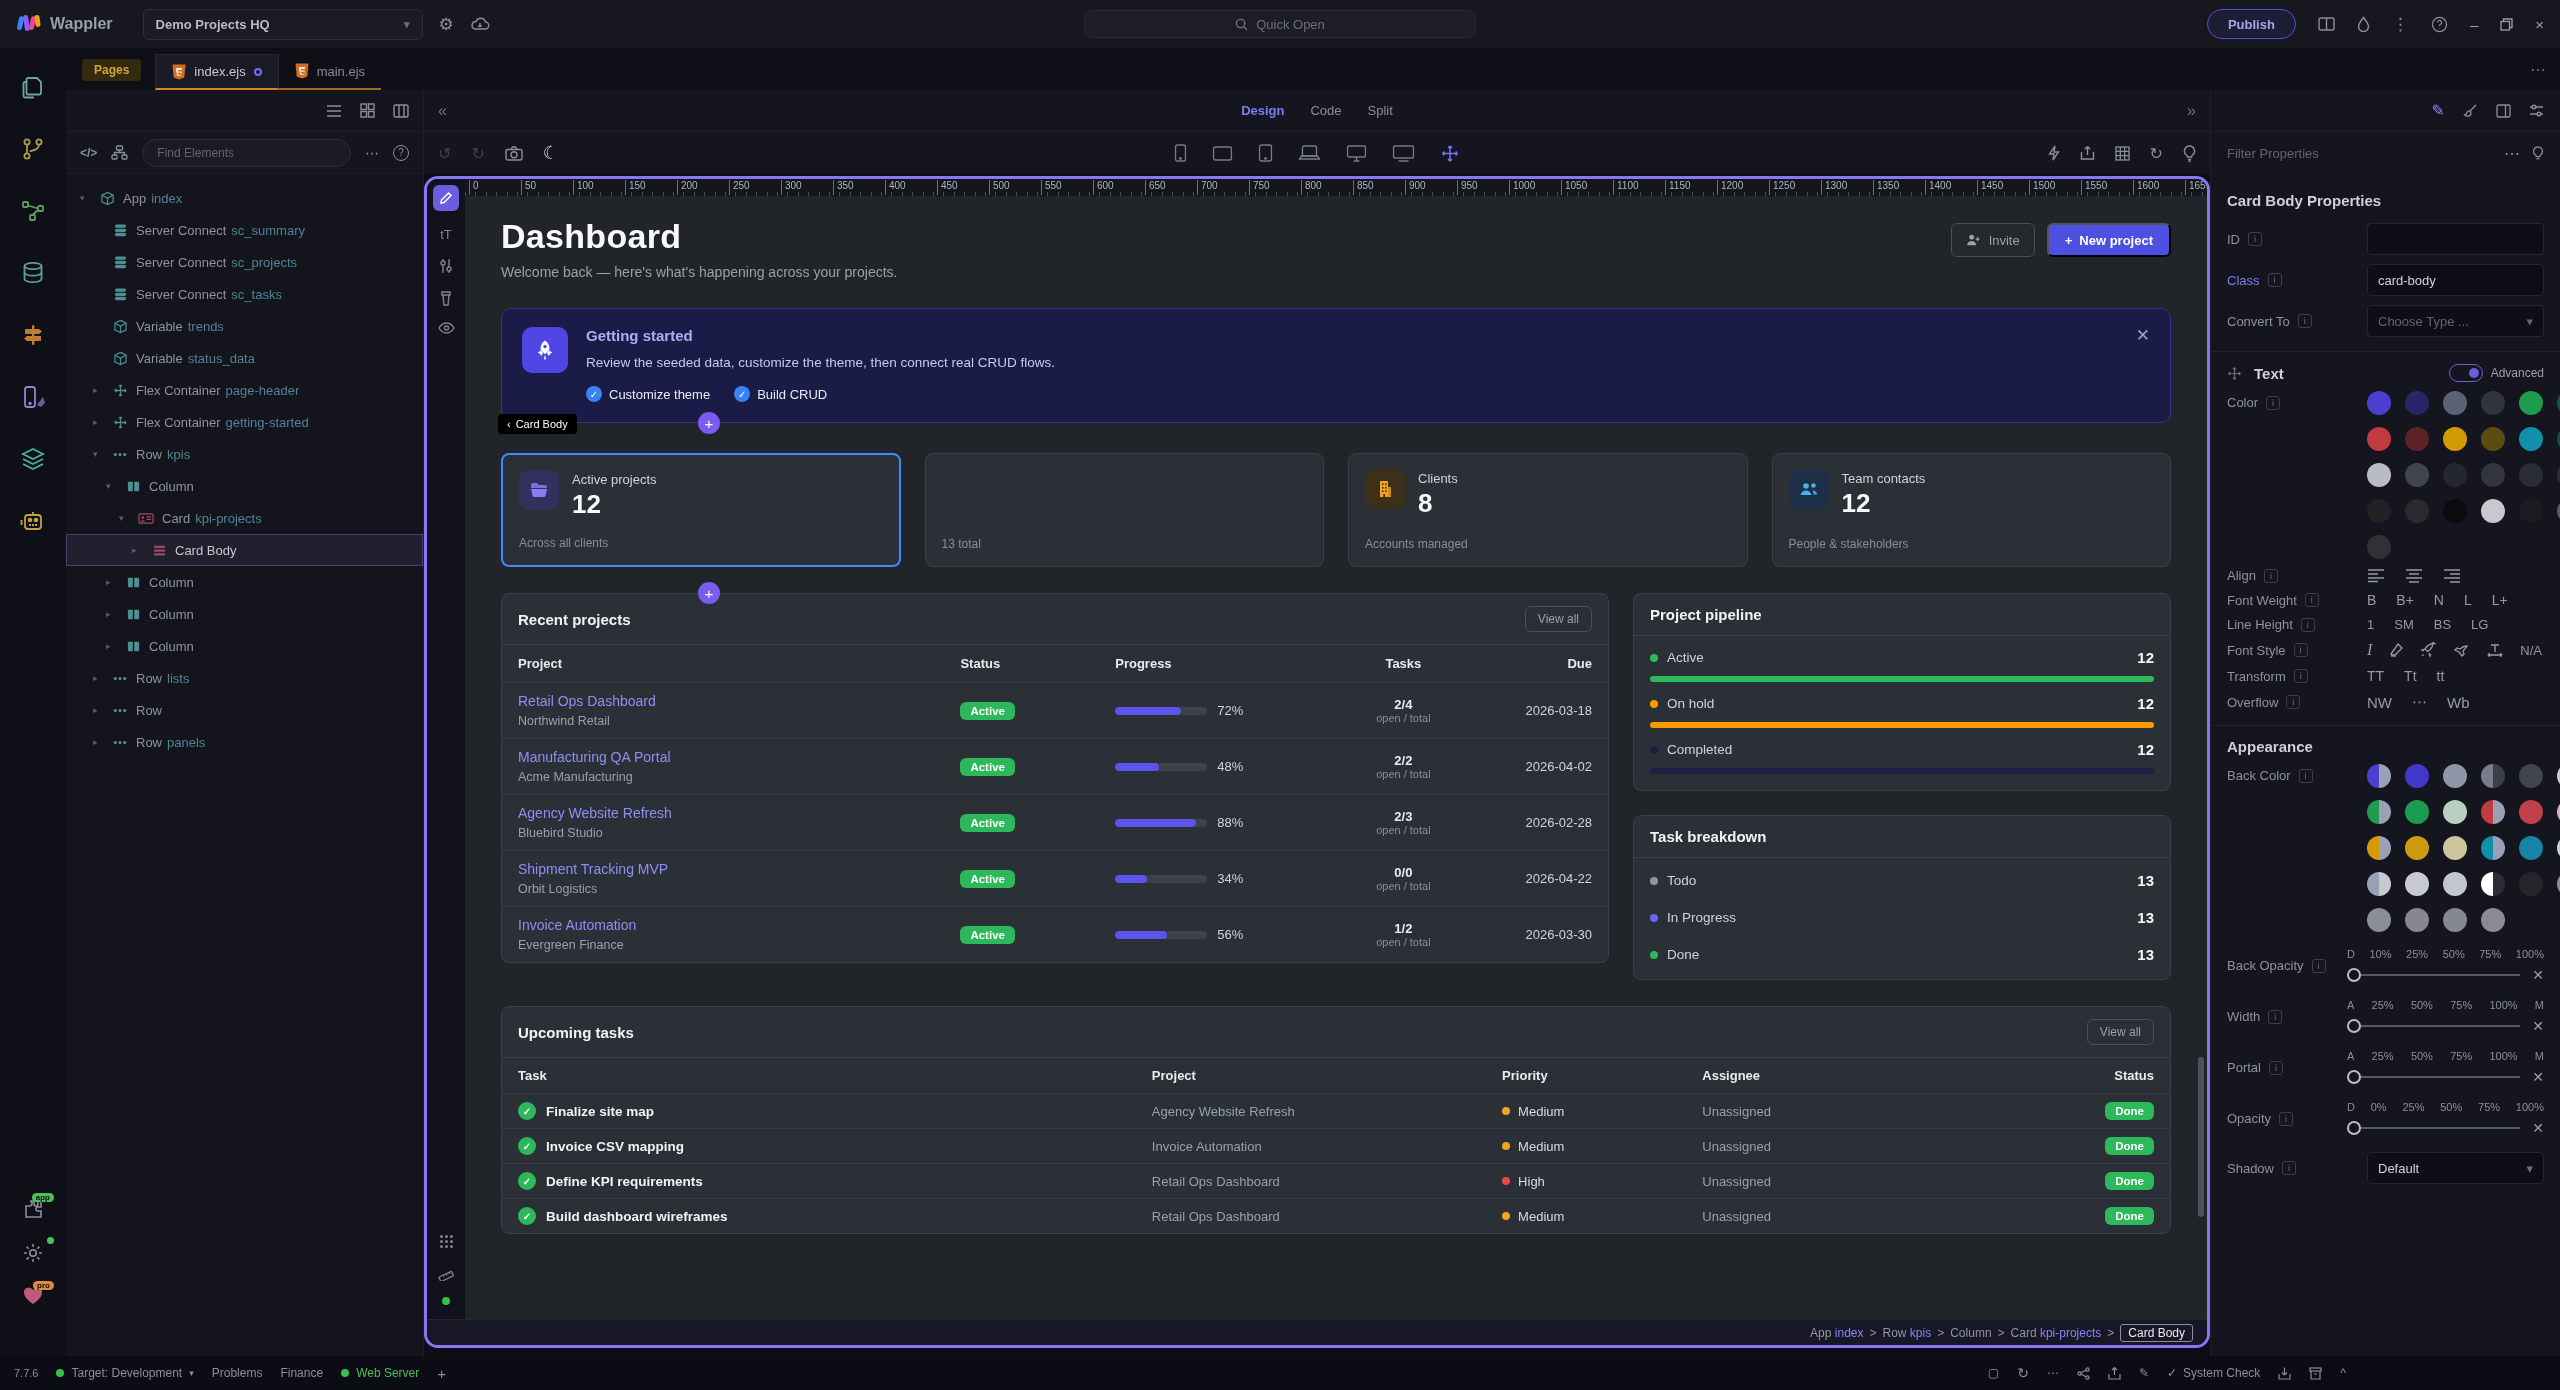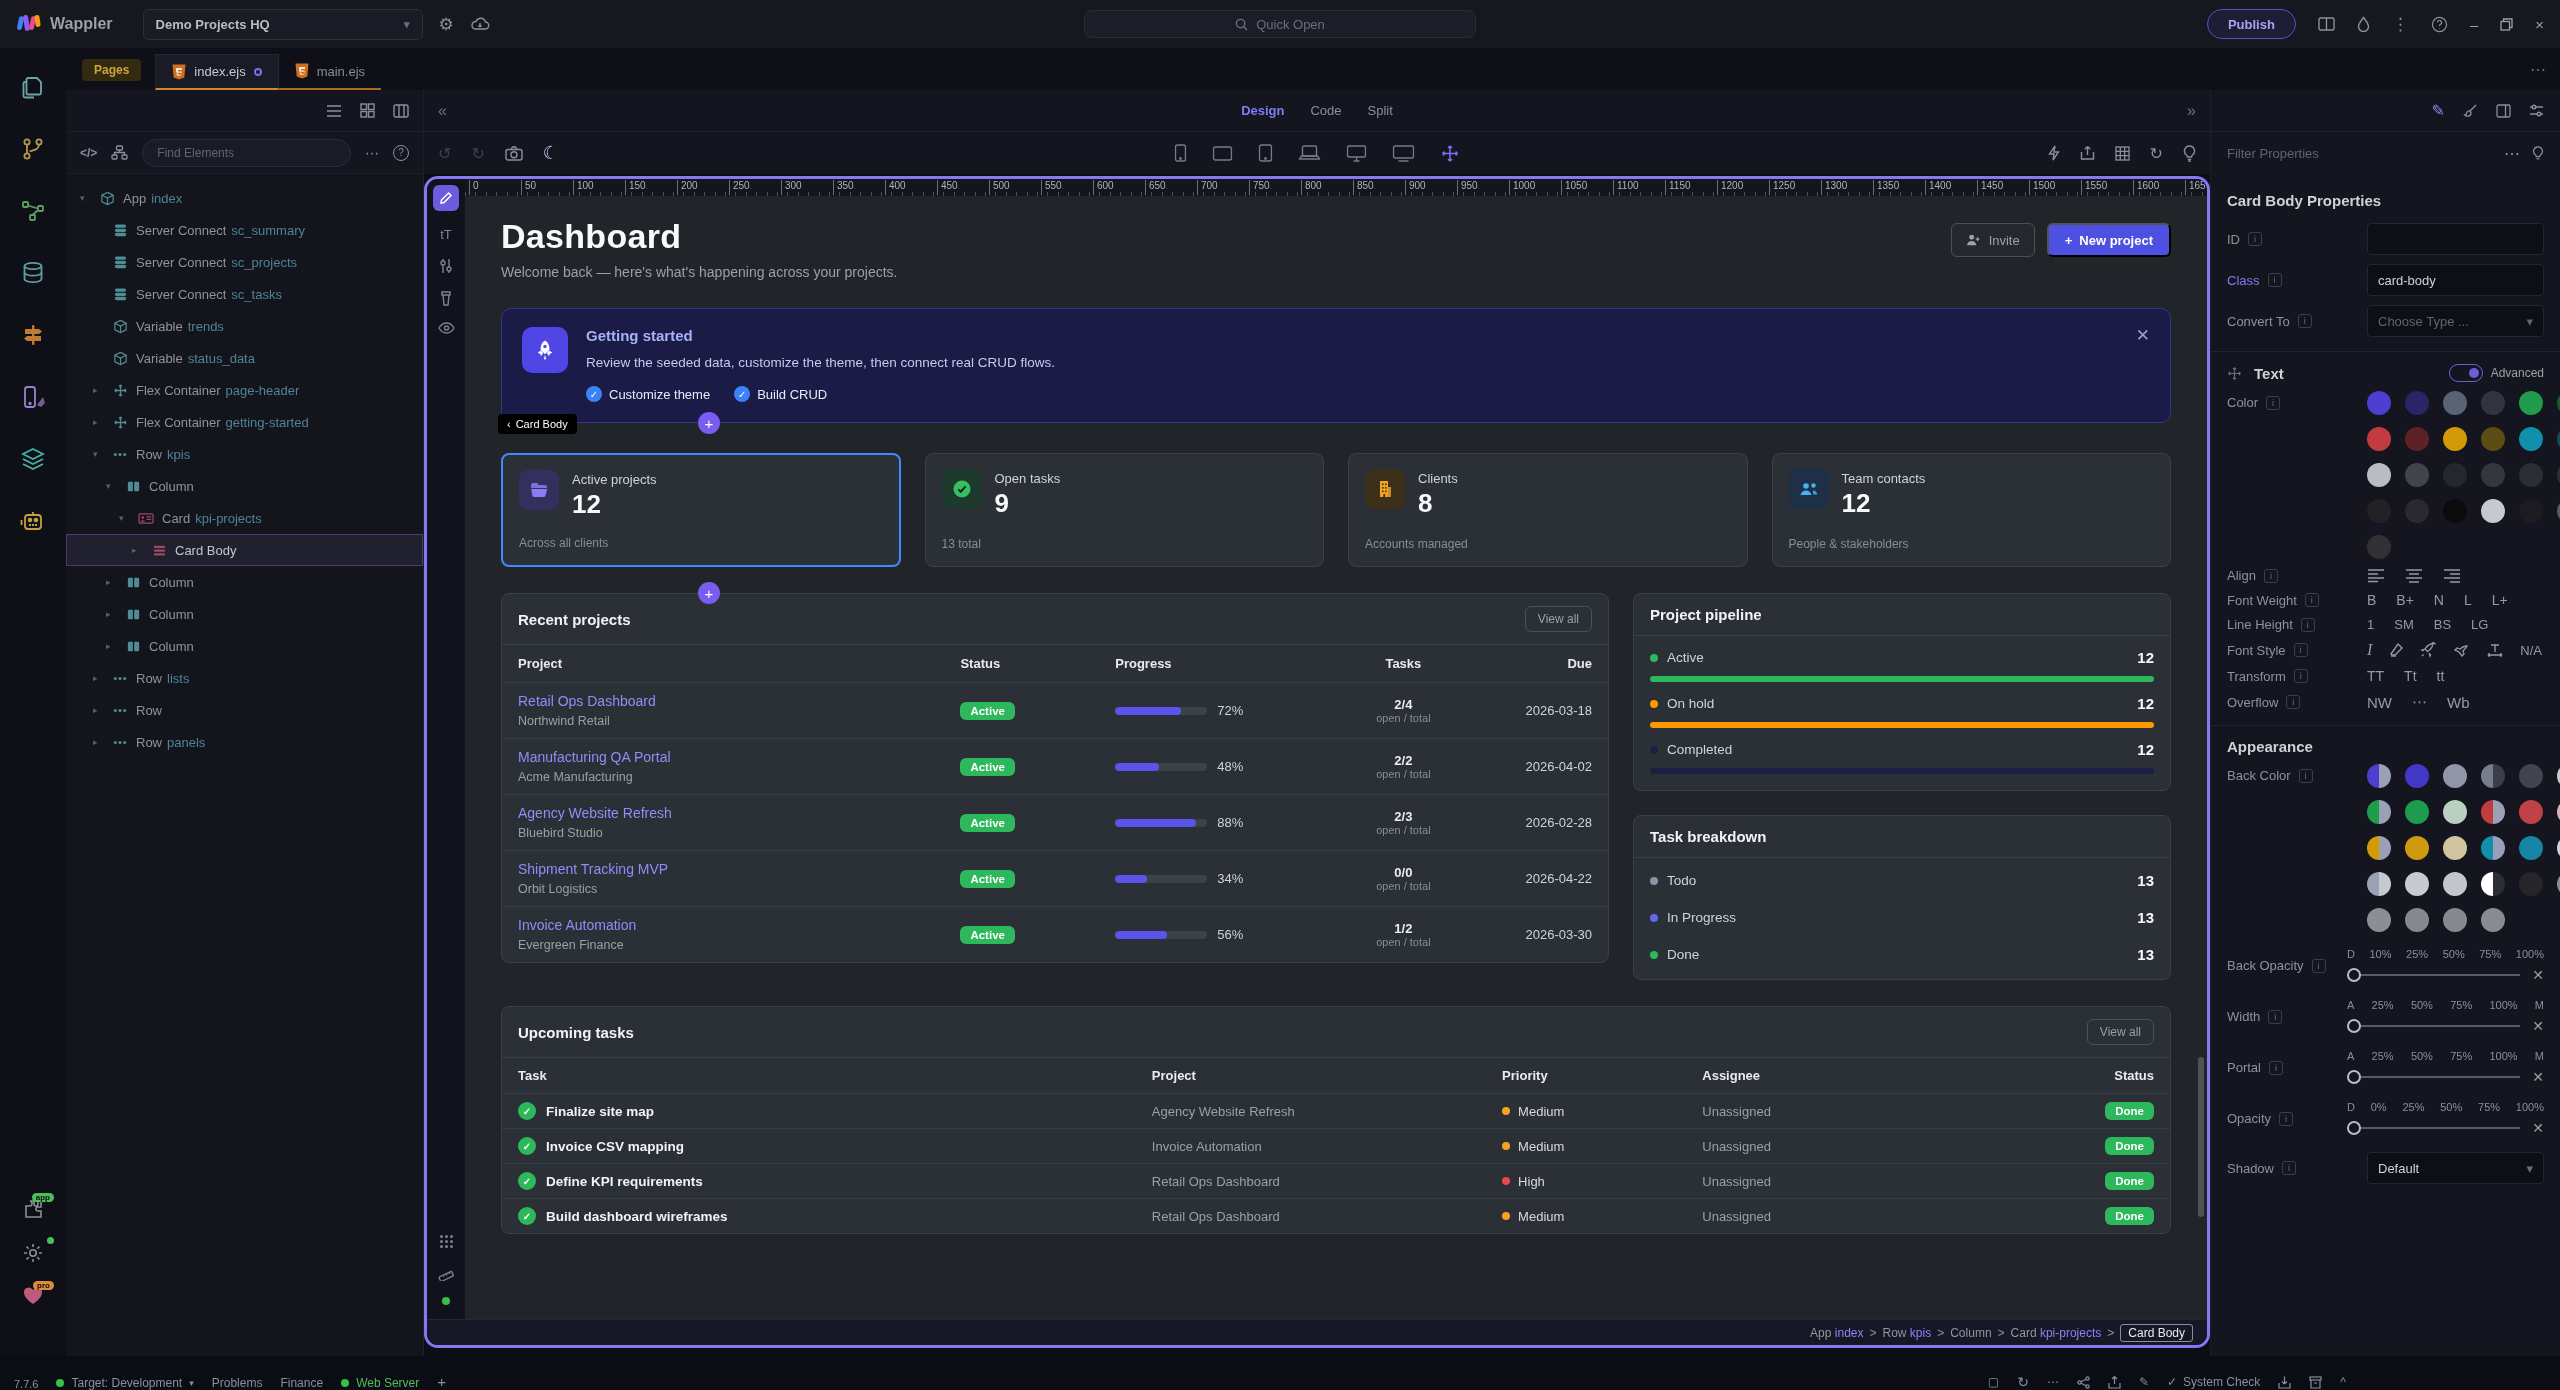--- a/index.html
+++ b/index.html
@@ -209,21 +209,21 @@
   .sl-line-row { display:flex; align-items:center; gap:12px; }
   .sl-line { flex:1; position:relative; height:14px; }
   .sl-line::before { content:""; position:absolute; left:0; right:0; top:6px; height:2px; background:#555b63; }
   .sl-knob { position:absolute; left:0; top:0; width:14px; height:14px; border-radius:50%;
              border:2px solid #b9bec6; background:#15151f; }
   .sl-x { color:#9aa0a6; font-size:14px; }
   .slider-item { display:flex; margin:16px 0; }
 
   
   .statusbar { position:absolute; left:0; top:1356px; width:2360px; height:34px; background:#0c0c14;
-               display:flex; align-items:flex-end; padding:0 14px; gap:18px; font-size:12px; color:#8a9098; }
+               display:flex; align-items:center; padding:0 14px; gap:18px; font-size:12px; color:#8a9098; }
   .sb-green { color:#4cc05a; }
   .sb-right { margin-left:auto; display:flex; align-items:center; gap:18px; }
   svg { display:block; }
 </style>
 </head>
 <body>
 
 <div class="topbar">
   <div class="logo-wrap">
     <svg width="26" height="24" viewBox="0 0 26 24">
@@ -864,32 +864,20 @@
                       </svg>
                     </span>
                     <div>
                       <div class="kpi-label">Active projects</div>
                       <div class="kpi-value">12</div>
                     </div>
                   </div>
                   <div class="kpi-note">Across all clients</div>
                 </div>
                 <div class="kpi">
-                  <div class="kpi-top">
-                    <span class="kpi-iconbox" style="background: rgb(29, 58, 44); color: rgb(54, 192, 95);">
-                      <svg width="20" height="20" viewBox="0 0 20 20">
-                        <circle cx="10" cy="10" r="8.5" fill="currentColor"></circle>
-                        <path d="M6.3 10.4l2.4 2.4 5-5.4" stroke="#12261b" stroke-width="2" fill="none"></path>
-                      </svg>
-                    </span>
-                    <div>
-                      <div class="kpi-label">Open tasks</div>
-                      <div class="kpi-value">9</div>
-                    </div>
-                  </div>
                   <div class="kpi-note">13 total</div>
                 </div>
                 <div class="kpi">
                   <div class="kpi-top">
                     <span class="kpi-iconbox" style="background: rgb(61, 48, 26); color: rgb(240, 164, 34);">
                       <svg width="20" height="20" viewBox="0 0 20 20" fill="currentColor">
                         <path d="M5 2h8v16H5z"></path>
                         <path d="M13 8h3v10h-3z" opacity=".8"></path>
                         <g fill="#3d301a">
                           <rect x="7" y="4.5" width="1.6" height="1.6"></rect>

